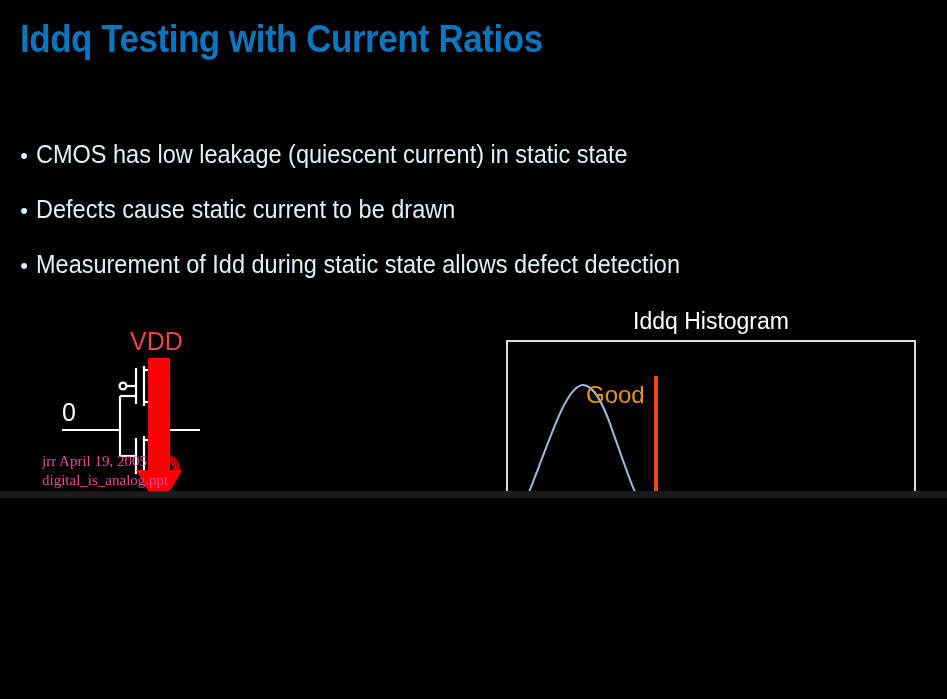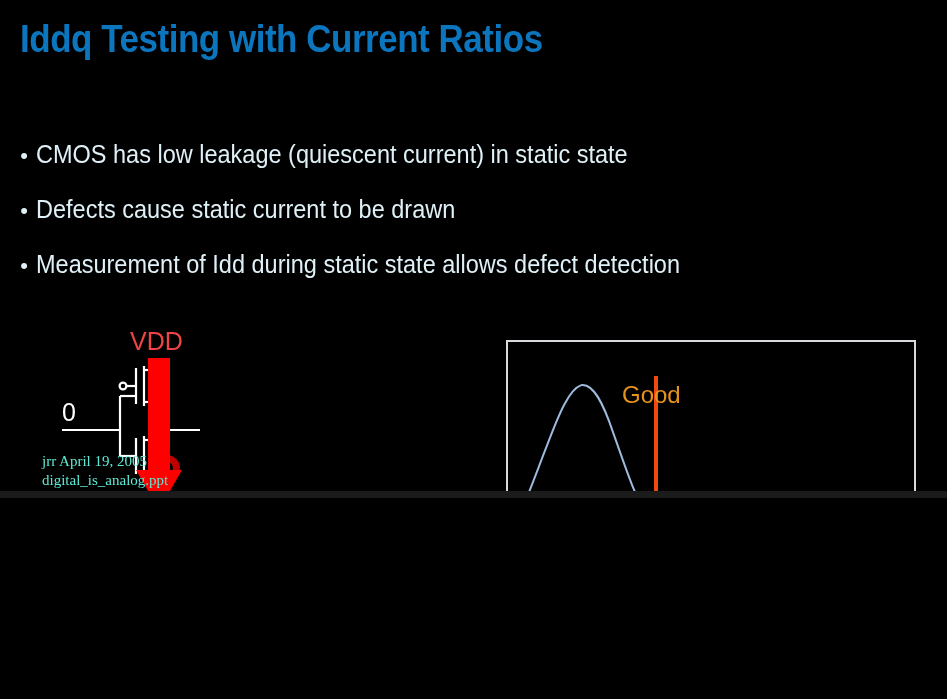--- a/index.html
+++ b/index.html
@@ -114,21 +114,20 @@
     top: 376px;
     width: 4px;
     height: 204px;
     background: #f04a10;
   }
   .region-label {
     position: absolute;
     color: #e8921e;
     font-size: 24px;
     white-space: nowrap;
-    margin-left: 36px;
   }
   #label-good { left: 586px; top: 381px; }
   #label-defective { left: 671px; top: 381px; }
   #axis-label {
     position: absolute;
     left: 506px;
     top: 578px;
     width: 300px;
     text-align: center;
     color: #6d8fd0;
@@ -136,21 +135,21 @@
     font-weight: bold;
     letter-spacing: 0.5px;
     white-space: nowrap;
   }
 
   
   #footer {
     position: absolute;
     left: 42px;
     bottom: 8px;
-    color: #5eead4;
+    color: #ec4899;
     font-family: "Liberation Serif", serif;
     font-size: 15px;
     line-height: 19px;
   }
   #bottom-strip {
     position: absolute;
     left: 0;
     bottom: 0;
     width: 947px;
     height: 7px;
@@ -221,20 +220,21 @@
         <rect x="108" y="48" width="22" height="120" fill="#ff0000"></rect>
         <polygon points="96,160 142,160 119,200" fill="#ff0000"></polygon>
       </g>
     </svg>
 
     <div class="ckt-label" id="label-vdd">VDD</div>
     <div class="ckt-label" id="label-gnd">GND</div>
     <div id="label-zero">0</div>
   </div>
 
+  <div id="hist-title">Iddq Histogram</div>
 
   <div id="hist-box">
     <svg id="hist-svg" viewBox="0 0 410 198" preserveAspectRatio="none">
       <path d="M2 194
                C 14 176, 26 140, 40 104
                C 52 72, 62 48, 74 44
                C 86 42, 96 62, 106 92
                C 118 126, 128 158, 140 176
                C 150 190, 158 193, 168 191
                C 184 188, 196 178, 212 168

